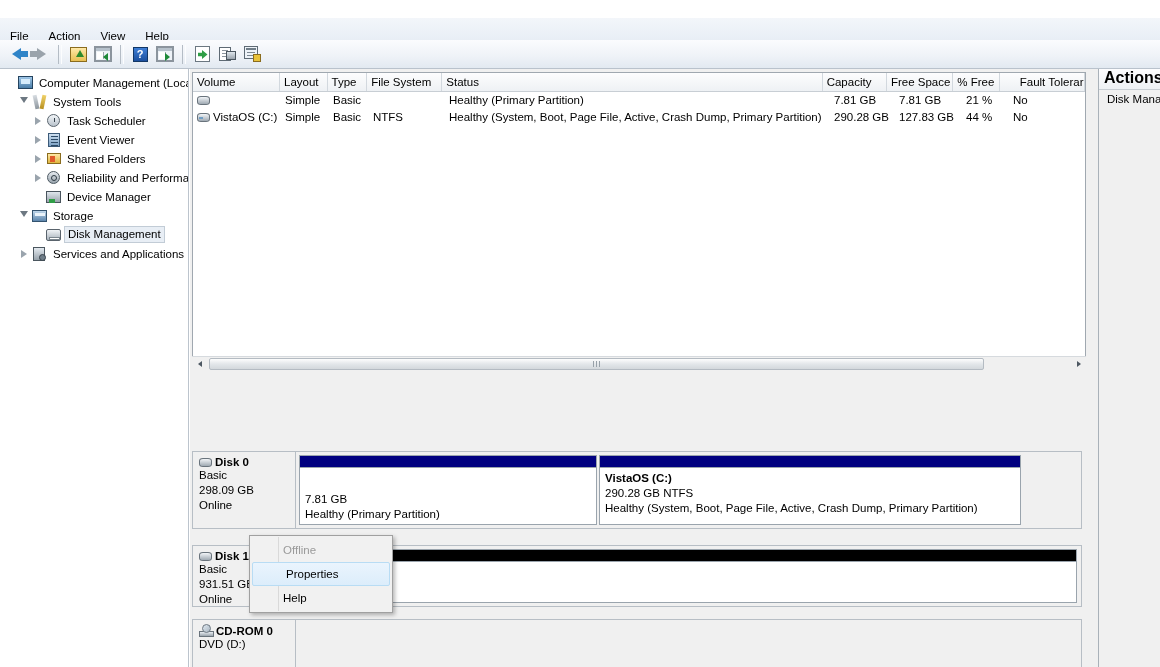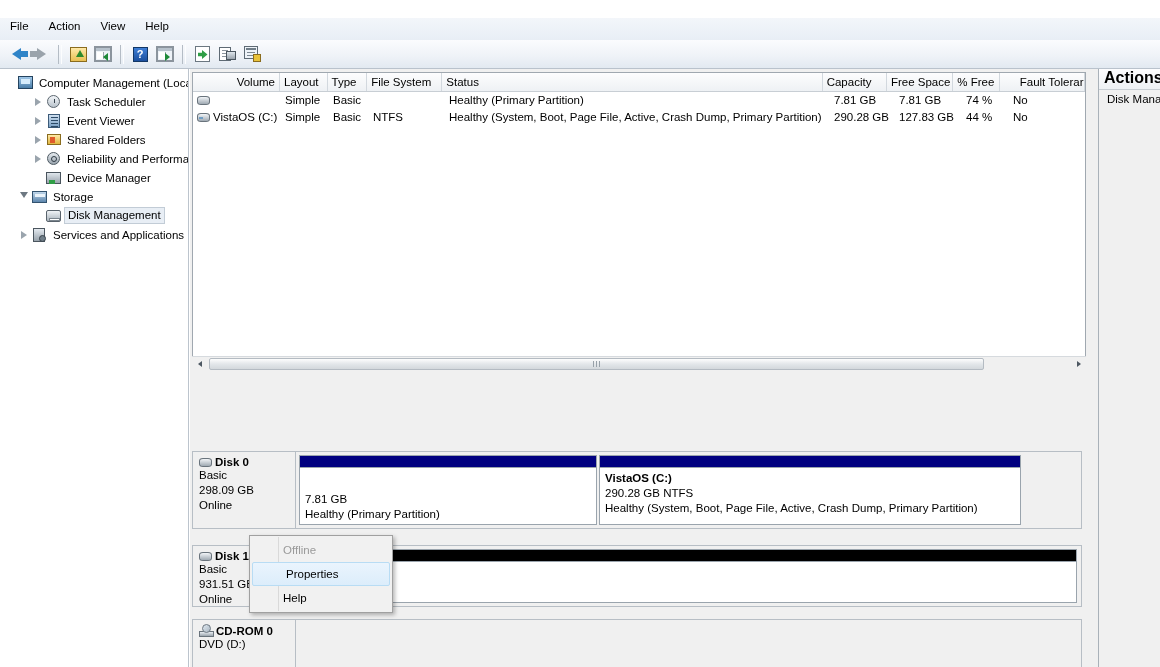--- a/index.html
+++ b/index.html
@@ -24,21 +24,21 @@
     background: linear-gradient(to bottom,#9fc6e8,#4a7ea8); border: 1px solid #24435f; box-sizing: border-box; }
   .mon-scr { position: absolute; left: 3px; top: 3px; width: 9px; height: 5px; background: #cfe6f7; }
   .mon-base { position: absolute; left: 4px; top: 10px; width: 7px; height: 3px; background: #7d8a93; border: 1px solid #364752; box-sizing: border-box;}
   .titlebar .tb-title { color: #ffffff; font-size: 11.5px; font-weight: bold; letter-spacing: .1px; }
 
   
   .menubar {
     position: absolute; left: 0; top: 18px; width: 1160px; height: 37px;
     background: linear-gradient(to bottom,#f3f6fa 0%, #e9eff6 55%, #dde6ef 100%);
     border-bottom: 1px solid #c3ccd6;
-    display: flex; box-sizing: border-box;
+    display: flex; align-items: center; box-sizing: border-box;
   }
   .menubar .mi { padding: 2px 10px; font-size: 11.5px; color: #000; cursor: default; }
 
   
   .toolbar {
     position: absolute; left: 0; top: 40px; width: 1160px; height: 29px;
     background: linear-gradient(to bottom,#fbfcfe 0%, #eef2f7 60%, #e2e9f1 100%);
     border-bottom: 1px solid #b9c2cc;
     display: flex; align-items: center; box-sizing: border-box; padding-left: 4px;
   }
@@ -260,20 +260,29 @@
 
   <div class="sidebar">
     <div class="tree" id="tree">
         <div class="tnode" style="padding-left: 0px;">
           <span class="exp"></span>
           <span class="ticon">
             <span class="ic-cm"></span>
           </span>
           <span class="lbl">Computer Management (Local</span>
         </div>
+        <div class="tnode" style="padding-left: 14px;">
+          <span class="exp">
+            <span class="tri open"></span>
+          </span>
+          <span class="ticon">
+            <span class="ic-tools"></span>
+          </span>
+          <span class="lbl">System Tools</span>
+        </div>
         <div class="tnode" style="padding-left: 28px;">
           <span class="exp">
             <span class="tri"></span>
           </span>
           <span class="ticon">
             <span class="ic-clock"></span>
           </span>
           <span class="lbl">Task Scheduler</span>
         </div>
         <div class="tnode" style="padding-left: 28px;">
@@ -335,40 +344,40 @@
           </span>
           <span class="lbl">Services and Applications</span>
         </div>
       </div>
   </div>
 
   <div class="content">
 
     <div class="vol-pane">
       <div class="vol-header" id="vol-header">
-          <div class="vh" style="width: 88px; text-align: right;">Volume</div>
+          <div class="vh" style="width: 88px;">Volume</div>
           <div class="vh" style="width: 48px;">Layout</div>
           <div class="vh" style="width: 40px;">Type</div>
           <div class="vh" style="width: 76px;">File System</div>
           <div class="vh" style="width: 385px;">Status</div>
           <div class="vh" style="width: 65px;">Capacity</div>
           <div class="vh" style="width: 67px;">Free Space</div>
           <div class="vh" style="width: 47px;">% Free</div>
           <div class="vh" style="width: 70px; margin-left: 16px;">Fault Tolerar</div>
         </div>
       <div id="vol-rows">
           <div class="vrow">
             <div class="vc" style="width: 88px;"><span class="vol-ic"></span><span></span></div>
             <div class="vc" style="width: 48px;">Simple</div>
             <div class="vc" style="width: 40px;">Basic</div>
             <div class="vc" style="width: 76px;"></div>
             <div class="vc" style="width: 385px;">Healthy (Primary Partition)</div>
             <div class="vc" style="width: 65px;">7.81 GB</div>
             <div class="vc" style="width: 67px;">7.81 GB</div>
-            <div class="vc" style="width: 47px;">74 %</div>
+            <div class="vc" style="width: 47px;">21 %</div>
             <div class="vc" style="width: 70px;">No</div>
           </div>
           <div class="vrow">
             <div class="vc" style="width: 88px;"><span class="vol-ic hasdisk"></span><span>VistaOS (C:)</span></div>
             <div class="vc" style="width: 48px;">Simple</div>
             <div class="vc" style="width: 40px;">Basic</div>
             <div class="vc" style="width: 76px;">NTFS</div>
             <div class="vc" style="width: 385px;">Healthy (System, Boot, Page File, Active, Crash Dump, Primary Partition)</div>
             <div class="vc" style="width: 65px;">290.28 GB</div>
             <div class="vc" style="width: 67px;">127.83 GB</div>

